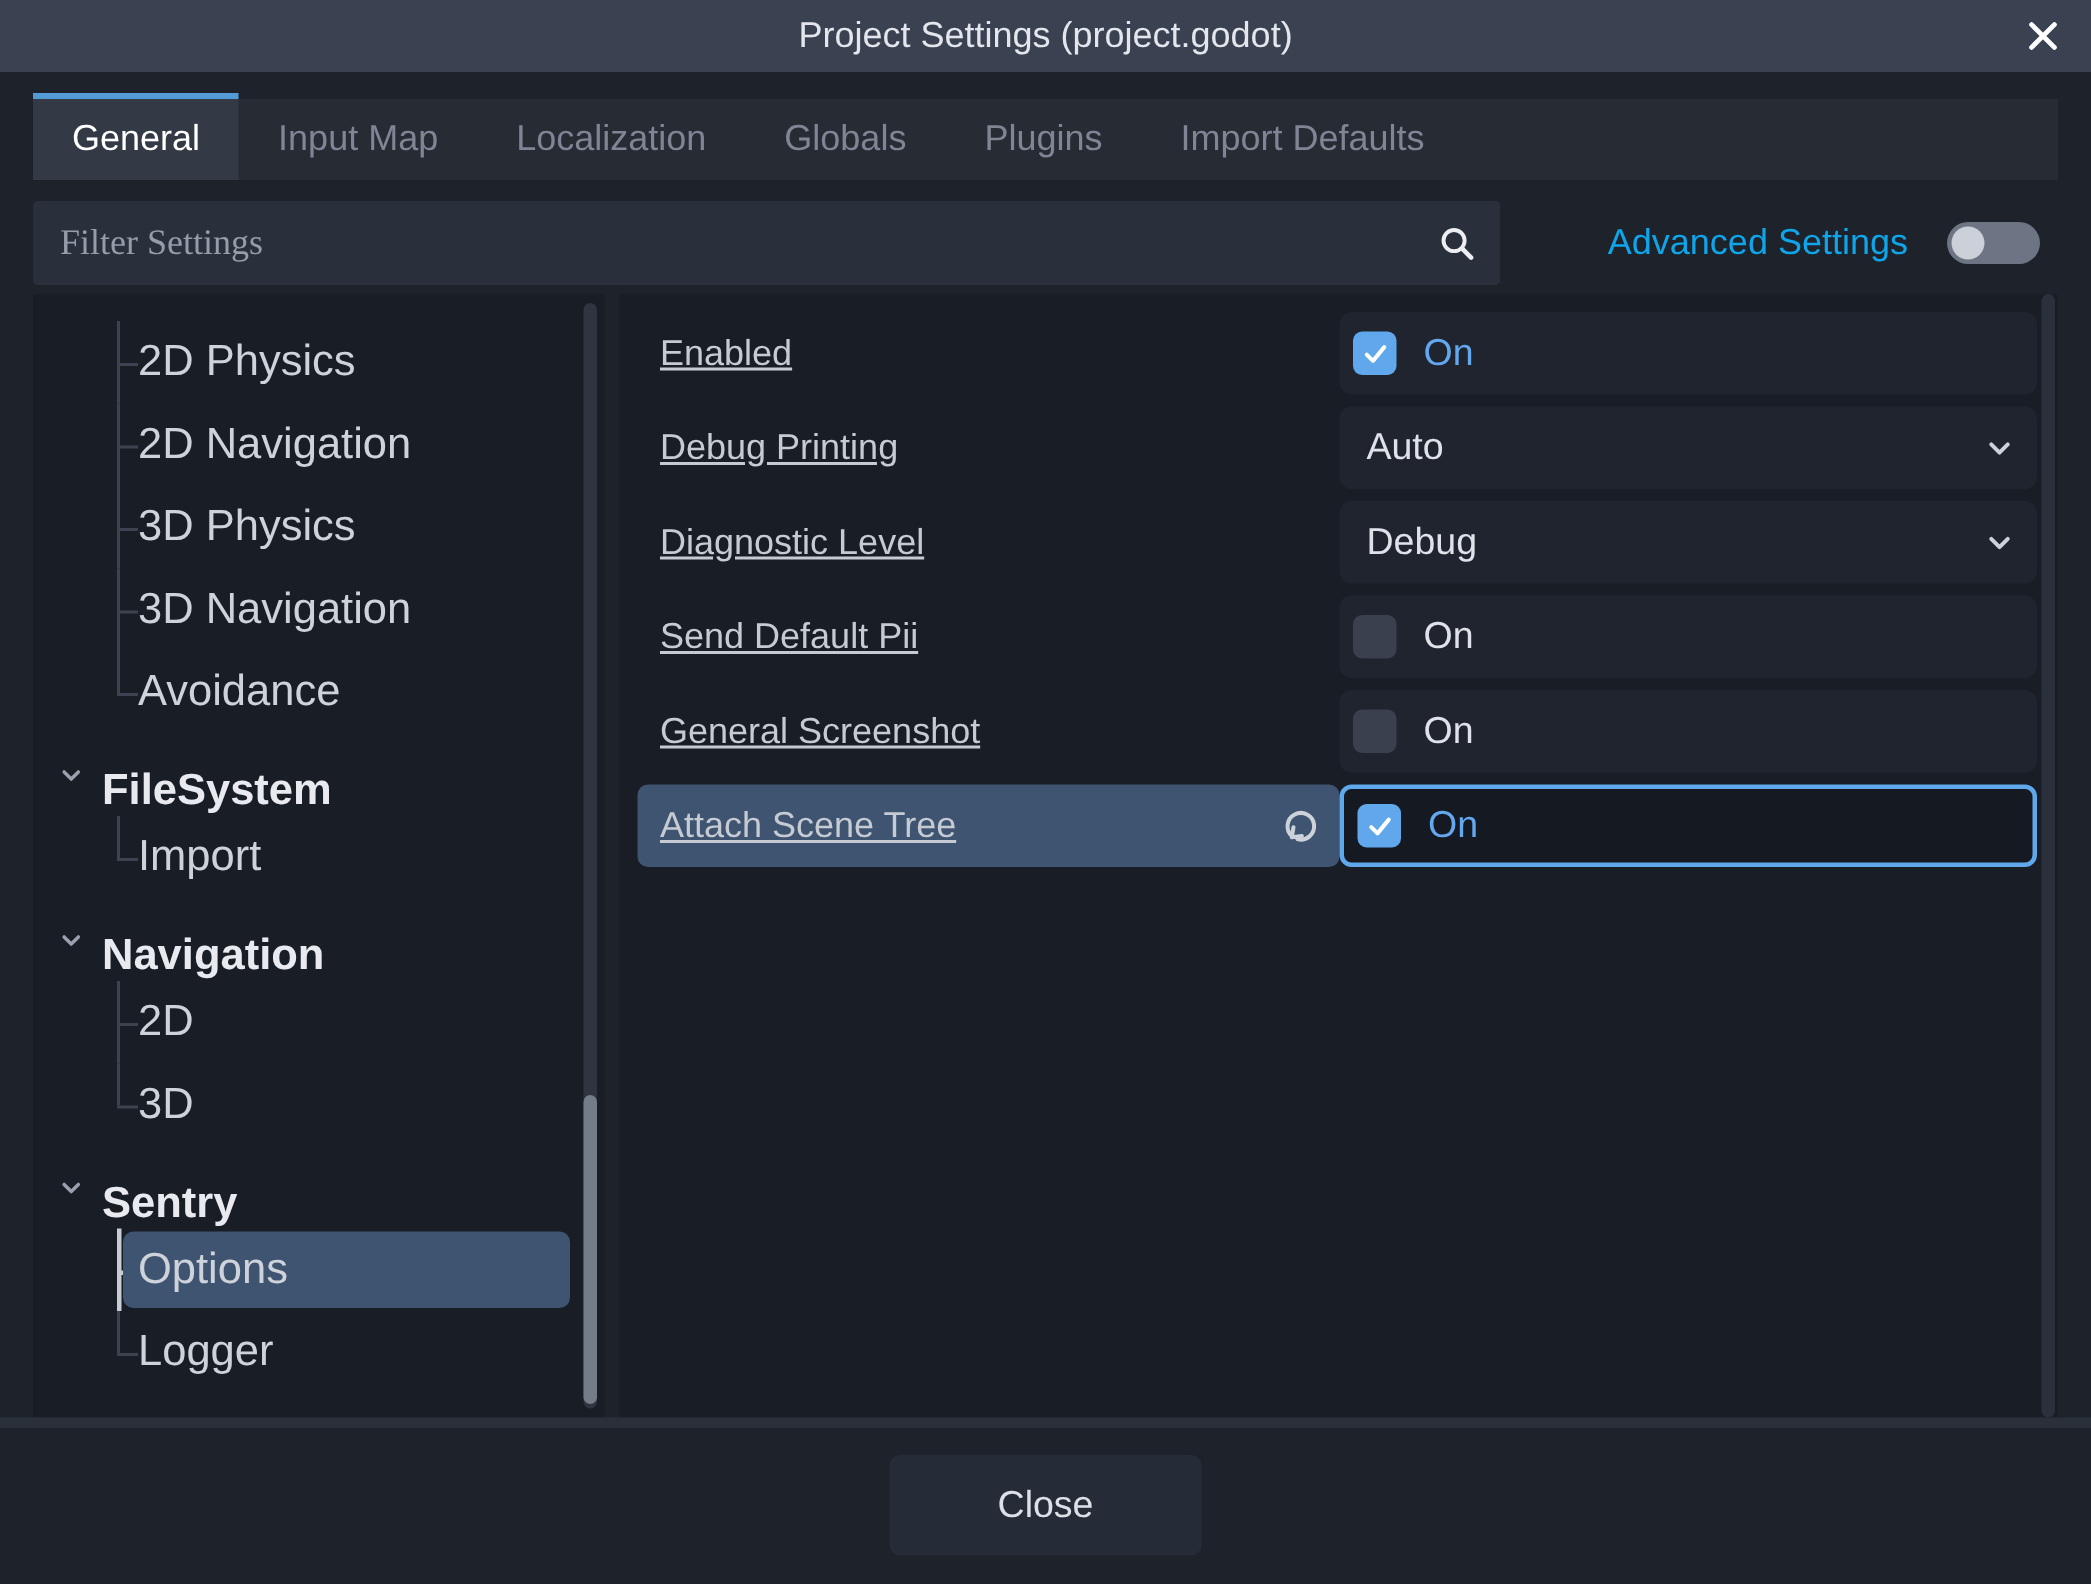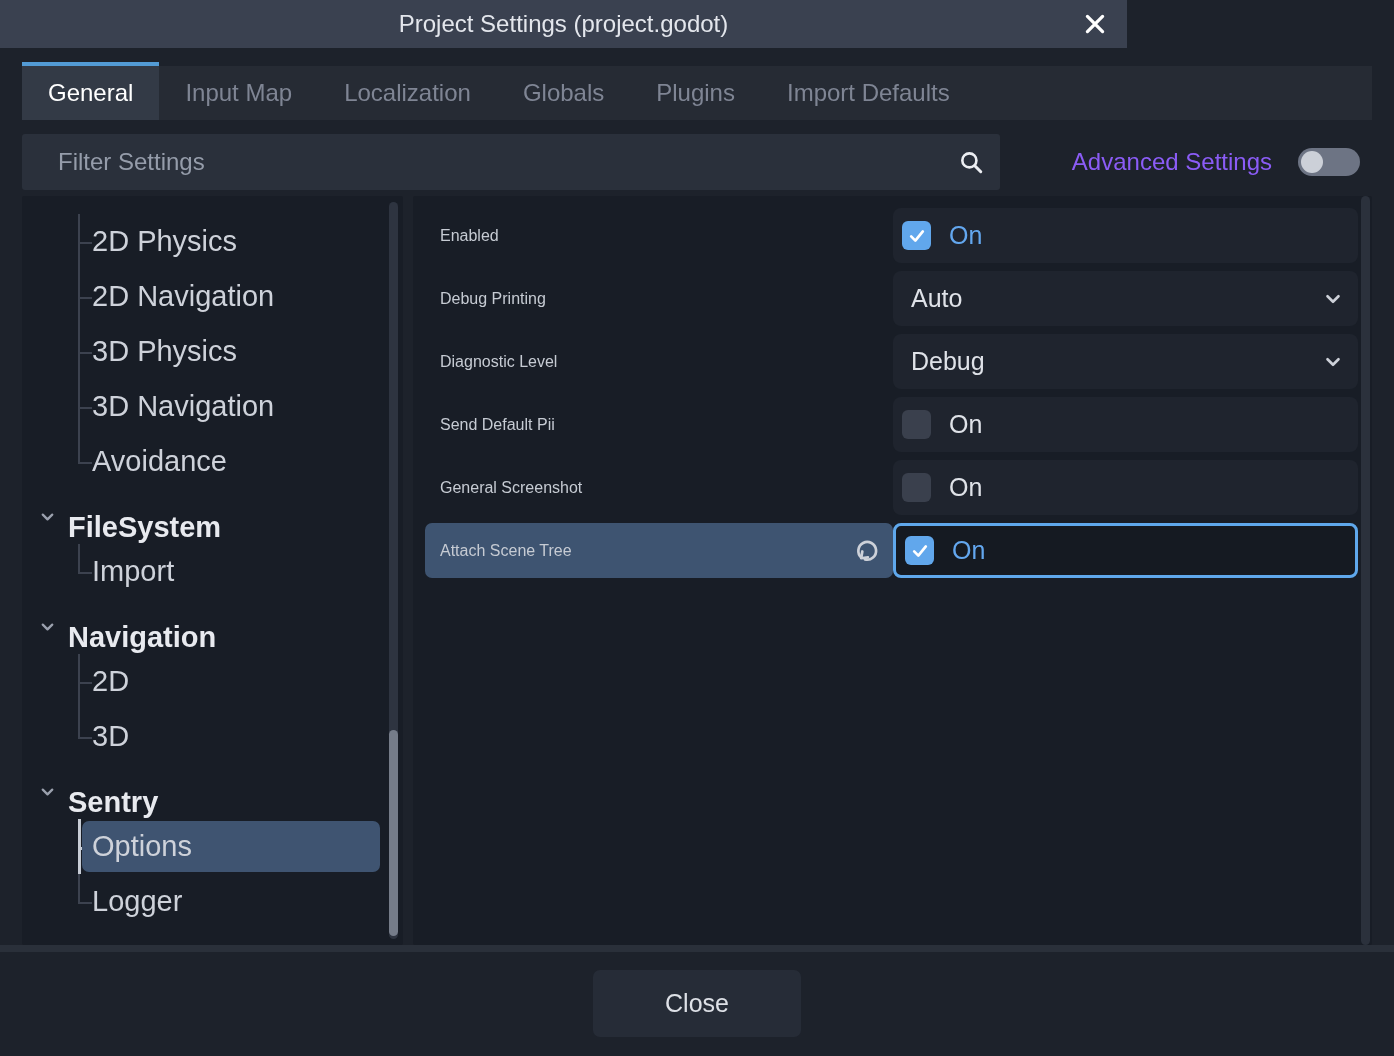--- a/index.html
+++ b/index.html
@@ -4,21 +4,21 @@
 <style>
   * { margin:0; padding:0; box-sizing:border-box; }
   html,body { background:#12151c; }
   body { font-family:"Liberation Sans","DejaVu Sans",sans-serif; }
   .window{
     position:relative; width:1394px; height:1056px;
     background:#1d222b; overflow:hidden; color:#ced2da;
   }
   
   .titlebar{
-    position:absolute; left:0; top:0; width:1127px; height:48px;
+    position:absolute; left:0; top:0; width:1394px; height:48px;
     background:#3a4150; display:flex; align-items:center; justify-content:center;
   }
   .titlebar .title{ font-size:24px; color:#e3e6ec; }
   .close-x{
     position:absolute; right:14px; top:6px; width:36px; height:36px;
     display:flex; align-items:center; justify-content:center;
     color:#ffffff; cursor:pointer; background:none; border:none;
   }
   
   .tabbar{
@@ -36,29 +36,29 @@
     content:""; position:absolute; left:0; top:-4px; width:100%; height:4px;
     background:#539bd5;
   }
   
   .filter-box{
     position:absolute; left:22px; top:134px; width:978px; height:56px;
     background:#2a303b; border-radius:3px; display:flex; align-items:center;
   }
   .filter-box input{
     flex:1; height:100%; background:transparent; border:none; outline:none;
-    font-family:Liberation Sans, sans-serif; font-size:24px; color:#dfe2e8; padding:0 36px;
+    font-family:Liberation Serif, serif; font-size:24px; color:#dfe2e8; padding:0 18px;
   }
   .filter-box input::placeholder{ color:#959caa; opacity:1; }
   .search-icon{ color:#eceef2; margin-right:16px; display:flex; }
   .advanced-group{
     position:absolute; right:34px; top:134px; height:56px;
     display:flex; align-items:center; gap:26px;
   }
-  .advanced-label{ font-size:24px; color:#8b5cf6; }
+  .advanced-label{ font-size:24px; color:#0ea5e9; }
   .toggle{
     width:62px; height:28px; background:#6d7484; border-radius:14px;
     position:relative; cursor:pointer;
   }
   .toggle .knob{
     position:absolute; left:3px; top:3px; width:22px; height:22px;
     border-radius:50%; background:#ccd0d8;
   }
   
   .tree-panel{
@@ -114,21 +114,21 @@
     position:absolute; right:5px; top:534px; width:9px; height:206px;
     background:#757c89; border-radius:5px; cursor:grab;
   }
   
   .rows{ padding-top:12px; position:relative; }
   .setting-row{
     position:relative; height:55px; margin-bottom:8px;
     display:flex; align-items:center;
   }
   .setting-row .row-label{
-    font-size:16px; color:#c6cbd3; margin-left:27px; z-index:2;
+    font-size:24px; color:#c6cbd3; margin-left:27px; z-index:2;text-decoration:underline;
   }
   .setting-row.selected .sel-row-bg{
     position:absolute; left:12px; top:0; width:468px; height:55px;
     background:#3e5471; border-radius:7px; z-index:1;
   }
   .revert-btn{
     position:absolute; left:440px; top:50%; transform:translateY(-50%);
     color:#cdd1d9; display:flex; cursor:pointer; z-index:2;
   }
   .value-cell{

